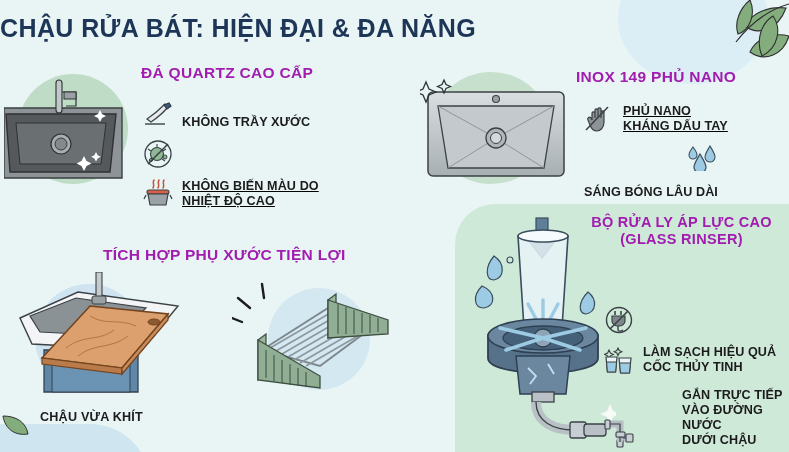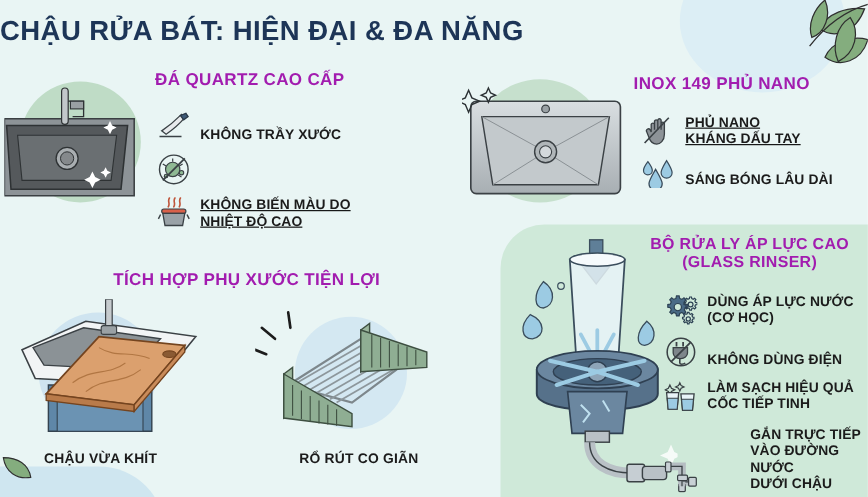--- a/index.html
+++ b/index.html
@@ -72,21 +72,21 @@
     font-size: 12.6px; font-weight: bold; color: #1b1b1b;
     line-height: 1.2; padding-top: 5px; letter-spacing: .1px;
     white-space: pre-line;
   }
 
   #f-q1 { left: 143px; top: 100px; }
   #f-q2 { left: 143px; top: 139px; }
   #f-q3 { left: 143px; top: 174px; text-decoration: underline; }
 
   #f-i1 { left: 584px; top: 99px; text-decoration: underline; }
-  #f-i2 { left: 584px; top: 141px; }
+  #f-i2 { left: 584px; top: 141px; flex-direction: column; }
 
   #f-r1 { left: 604px; top: 262px; }
   #f-r2 { left: 604px; top: 305px; }
   #f-r3 { left: 604px; top: 340px; }
   #f-r4 { left: 604px; top: 383px; gap: 48px; }
 
   
   .caption {
     position: absolute; font-size: 12.6px; font-weight: bold;
     color: #1b1b1b; letter-spacing: .2px; white-space: nowrap;
@@ -382,68 +382,49 @@
     <span class="ico">
       <svg viewBox="0 0 30 30" width="30" height="30">
         <path d="M5 6 C8 10 9 12 9 14 A4 4 0 0 1 1 14 C1 12 2 10 5 6 Z" fill="#9ccbe3" stroke="#3a4d5c" stroke-width="1.1"></path>
         <path d="M22 5 C25 10 27 13 27 16 A5 5 0 0 1 17 16 C17 13 19 10 22 5 Z" fill="#9ccbe3" stroke="#3a4d5c" stroke-width="1.1"></path>
         <path d="M12 13 C16 20 18 23 18 26 A6 6 0 0 1 6 26 C6 23 8 20 12 13 Z" fill="#9ccbe3" stroke="#3a4d5c" stroke-width="1.2"></path>
       </svg>
     </span>
     <span class="txt">SÁNG BÓNG LÂU DÀI</span>
   </div>
 
-  <div class="feat" id="f-r1">
-    <span class="ico">
-      <svg viewBox="0 0 30 30" width="30" height="30">
-        <g fill="#4a6b86" stroke="#2d4254" stroke-width="1.1">
-          <path d="M11 2 l2.4 0 .5 2.3 2 .9 1.9-1.4 1.7 1.7-1.4 1.9 .9 2 2.3 .5 0 2.4-2.3 .5-.9 2 1.4 1.9-1.7 1.7-1.9-1.4-2 .9-.5 2.3-2.4 0-.5-2.3-2-.9-1.9 1.4-1.7-1.7 1.4-1.9-.9-2-2.3-.5 0-2.4 2.3-.5 .9-2-1.4-1.9 1.7-1.7 1.9 1.4 2-.9 Z"></path>
-        </g>
-        <circle cx="12.2" cy="12.2" r="3.3" fill="#cfe9d9" stroke="#2d4254" stroke-width="1.1"></circle>
-        <g fill="none" stroke="#2d4254" stroke-width="1.1">
-          <path d="M23 3 l1.6 0 .3 1.5 1.3 .6 1.3-.9 1.1 1.1-.9 1.3 .6 1.3 1.5 .3 0 1.6-1.5 .3-.6 1.3 .9 1.3-1.1 1.1-1.3-.9-1.3 .6-.3 1.5-1.6 0-.3-1.5-1.3-.6-1.3 .9-1.1-1.1 .9-1.3-.6-1.3-1.5-.3 0-1.6 1.5-.3 .6-1.3-.9-1.3 1.1-1.1 1.3 .9 1.3-.6 Z"></path>
-          <circle cx="23.8" cy="9.8" r="2.2"></circle>
-          <path d="M21 17 l1.4 0 .3 1.3 1.1 .5 1.1-.8 1 1-.8 1.1 .5 1.1 1.3 .3 0 1.4-1.3 .3-.5 1.1 .8 1.1-1 1-1.1-.8-1.1 .5-.3 1.3-1.4 0-.3-1.3-1.1-.5-1.1 .8-1-1 .8-1.1-.5-1.1-1.3-.3 0-1.4 1.3-.3 .5-1.1-.8-1.1 1-1 1.1 .8 1.1-.5 Z"></path>
-          <circle cx="21.7" cy="23" r="1.9"></circle>
-        </g>
-      </svg>
-    </span>
-    <span class="txt">DÙNG ÁP LỰC NƯỚC
-(CƠ HỌC)</span>
-  </div>
 
   <div class="feat" id="f-r2">
     <span class="ico">
       <svg viewBox="0 0 30 30" width="30" height="30">
         <circle cx="15" cy="15" r="12.5" fill="none" stroke="#3a4145" stroke-width="1.4"></circle>
         <path d="M11 10 L11 6" stroke="#3a4145" stroke-width="1.6"></path>
         <path d="M17 10 L17 6" stroke="#3a4145" stroke-width="1.6"></path>
         <path d="M8 11 L21 11 L21 16 C21 19 18 21 15 21 L14 21 C11 21 8 19 8 16 Z" fill="#7e868b" stroke="#3a4145" stroke-width="1.2"></path>
         <path d="M14 21 L14 25 C14 26.5 17 26.5 19 25" fill="none" stroke="#3a4145" stroke-width="1.4"></path>
         <path d="M6 24 L24 6" stroke="#3a4145" stroke-width="1.6"></path>
       </svg>
     </span>
-    <span class="txt">KHÔNG DÙNG ĐIỆN</span>
   </div>
 
   <div class="feat" id="f-r3">
     <span class="ico">
       <svg viewBox="0 0 30 30" width="30" height="30">
         <g fill="none" stroke="#3a4145" stroke-width="1.1">
           <path d="M5 5 l1.4 3 3 1.4 -3 1.4 -1.4 3 -1.4 -3 -3 -1.4 3 -1.4 Z"></path>
           <path d="M14 3 l1.2 2.6 2.6 1.2 -2.6 1.2 -1.2 2.6 -1.2 -2.6 -2.6 -1.2 2.6 -1.2 Z"></path>
         </g>
         <path d="M2 12 L13 12 L11.6 27 L3.4 27 Z" fill="#e9f4f8" stroke="#3a4145" stroke-width="1.2"></path>
         <path d="M2.6 17 L12.5 17 L11.6 27 L3.4 27 Z" fill="#9ccbe3" stroke="#3a4145" stroke-width="1"></path>
         <path d="M15 13 L27 13 L25.5 28 L16.5 28 Z" fill="#e9f4f8" stroke="#3a4145" stroke-width="1.2"></path>
         <path d="M15.6 18 L26.4 18 L25.5 28 L16.5 28 Z" fill="#9ccbe3" stroke="#3a4145" stroke-width="1"></path>
       </svg>
     </span>
     <span class="txt">LÀM SẠCH HIỆU QUẢ
-CỐC TIẾP TINH</span>
+CỐC THỦY TINH</span>
   </div>
 
   <div class="feat" id="f-r4">
     <span class="ico">
       <svg viewBox="0 0 30 30" width="30" height="30">
         <path d="M2 6 L16 6 L16 20 L24 20" fill="none" stroke="#b5bdc2" stroke-width="7"></path>
         <path d="M2 6 L16 6 L16 20 L24 20" fill="none" stroke="#3a4145" stroke-width="1.2"></path>
         <rect x="1" y="2" width="5" height="9" rx="1" fill="#c8d0d5" stroke="#3a4145" stroke-width="1.1"></rect>
         <rect x="12" y="14" width="9" height="5" rx="1" fill="#c8d0d5" stroke="#3a4145" stroke-width="1.1"></rect>
         <rect x="22" y="16" width="7" height="8" rx="1" fill="#c8d0d5" stroke="#3a4145" stroke-width="1.1"></rect>
@@ -451,15 +432,14 @@
         <path d="M16 20 L16 24" stroke="#b5bdc2" stroke-width="6"></path>
         <path d="M16 20 L16 24" stroke="#3a4145" stroke-width="1.1"></path>
       </svg>
     </span>
     <span class="txt">GẮN TRỰC TIẾP
 VÀO ĐƯỜNG NƯỚC
 DƯỚI CHẬU</span>
   </div>
 
   <div class="caption" id="cap-board">CHẬU VỪA KHÍT</div>
-  <div class="caption" id="cap-rack">RỔ RÚT CO GIÃN</div>
 
 </div>
 
 </body></html>

